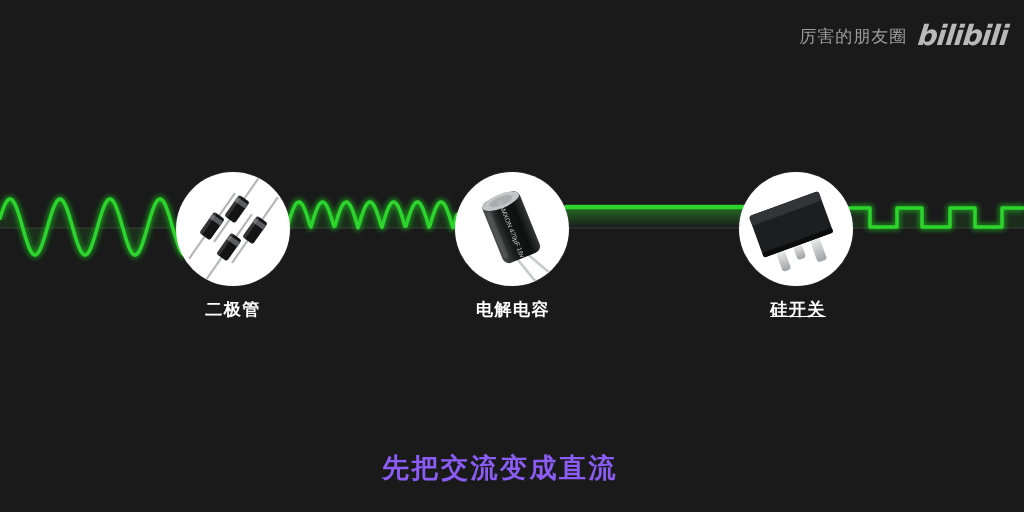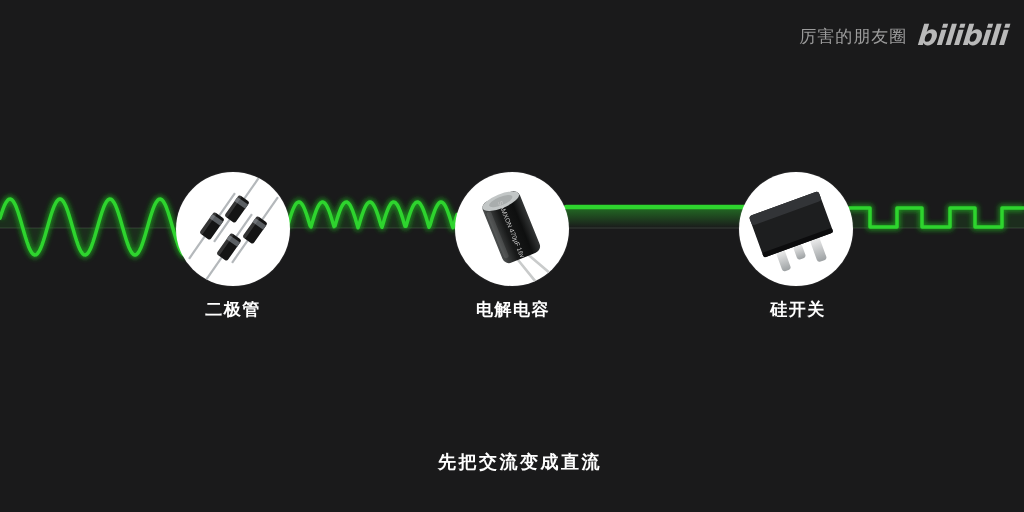--- a/index.html
+++ b/index.html
@@ -23,25 +23,25 @@
   #circle-capacitor{left:455px;}
   #circle-switch{left:739px;}
 
   .component-label{
     position:absolute;top:298px;transform:translateX(-50%);
     color:#ffffff;font-size:17px;font-weight:700;letter-spacing:1.5px;
     white-space:nowrap;
   }
   #label-diodes{left:233px;}
   #label-capacitor{left:513px;}
-  #label-switch{left:798px;}
+  #label-switch{left:798px;text-decoration:underline;}
 
   .caption{
-    position:absolute;left:520px;top:450px;transform:translateX(-50%);
-    color:#ffffff;font-size:18px;font-weight:700;letter-spacing:2.5px;
+    position:absolute;left:500px;top:450px;transform:translateX(-50%);
+    color:#8b5cf6;font-size:27px;font-weight:700;letter-spacing:2.5px;
     white-space:nowrap;
   }
 
   .watermark{
     position:absolute;top:22px;right:16px;
     display:flex;align-items:center;gap:11px;
   }
   .watermark .channel{
     color:#9c9c9c;font-size:17px;letter-spacing:1px;font-weight:500;text-align:right;
   }

